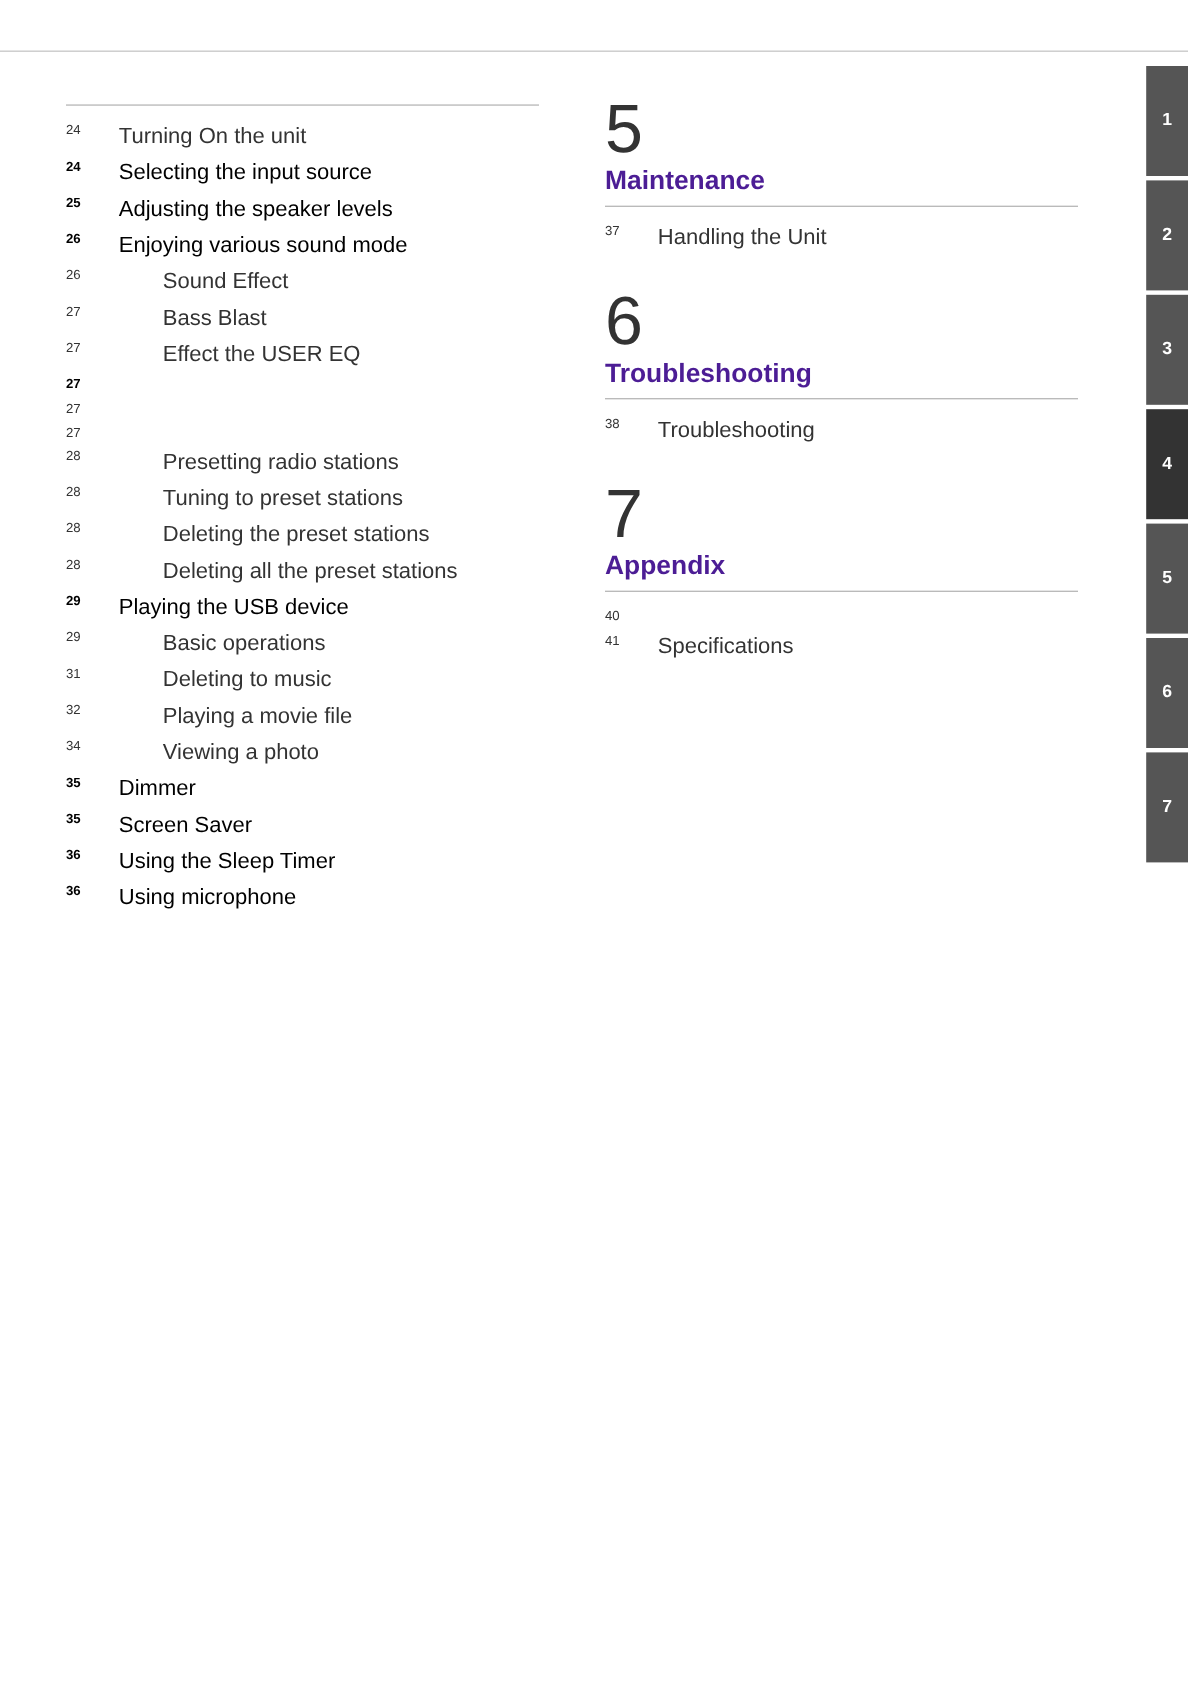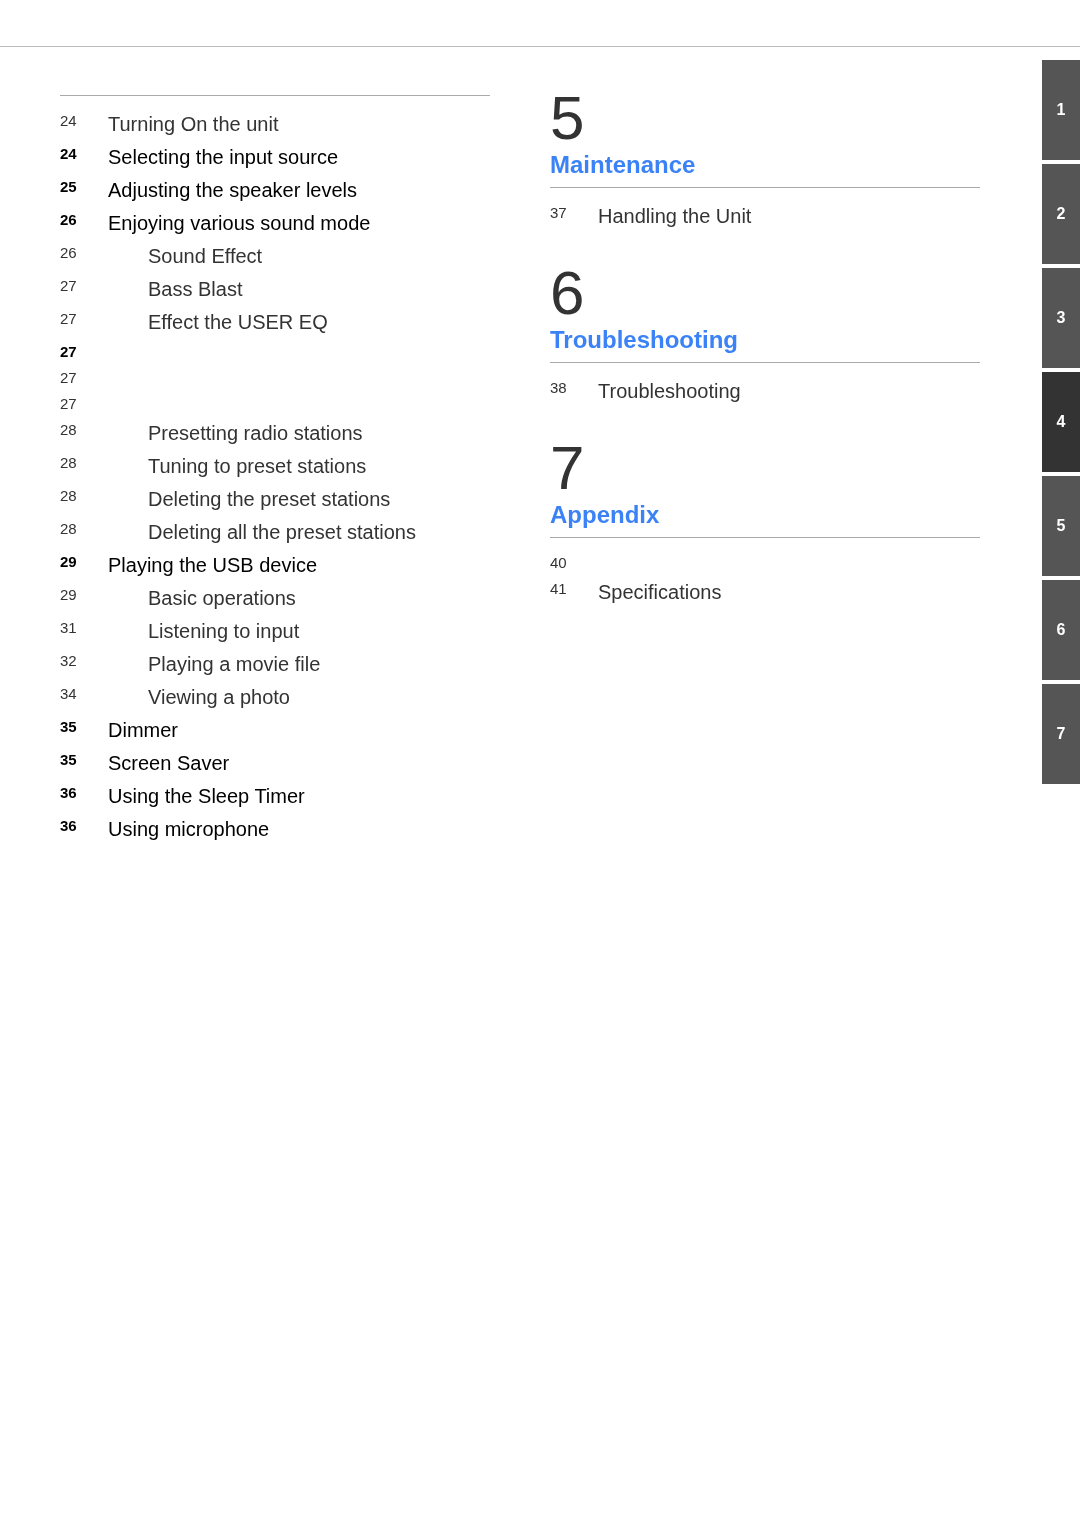--- a/index.html
+++ b/index.html
@@ -74,39 +74,39 @@
     .section-number {
       font-size: 62px;
       font-weight: 300;
       color: #333;
       line-height: 1;
       margin-bottom: 2px;
     }
     .section-title {
       font-size: 24px;
       font-weight: bold;
-      color: #3b82f6;
+      color: #4c1d95;
       margin-bottom: 8px;
     }
     .section-divider {
       border: none;
       border-top: 1px solid #aaa;
       margin-bottom: 14px;
     }
 
     
     .toc-entry {
       display: flex;
       align-items: flex-start;
       margin-bottom: 5px;
       line-height: 1.4;
     }
     .toc-page {
       min-width: 48px;
-      font-size: 15px;
+      font-size: 12px;
       color: #333;
       text-align: left;
     }
     .toc-page.bold {
       font-weight: bold;
       color: #000;
     }
     .toc-label {
       font-size: 20px;
       color: #333;
@@ -208,21 +208,21 @@
           <div class="toc-entry">
             <span class="toc-page bold">29</span>
             <span class="toc-label bold">Playing the USB device</span>
           </div>
           <div class="toc-entry">
             <span class="toc-page">29</span>
             <span class="toc-label indented">Basic operations</span>
           </div>
           <div class="toc-entry">
             <span class="toc-page">31</span>
-            <span class="toc-label indented">Listening to input</span>
+            <span class="toc-label indented">Deleting to music</span>
           </div>
           <div class="toc-entry">
             <span class="toc-page">32</span>
             <span class="toc-label indented">Playing a movie file</span>
           </div>
           <div class="toc-entry">
             <span class="toc-page">34</span>
             <span class="toc-label indented">Viewing a photo</span>
           </div>
           <div class="toc-entry">

